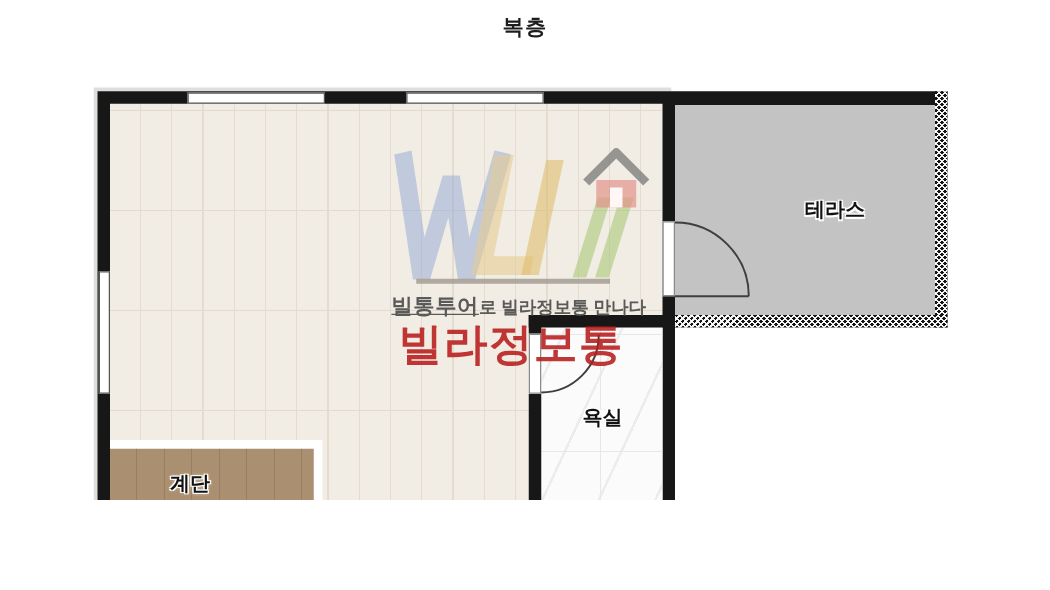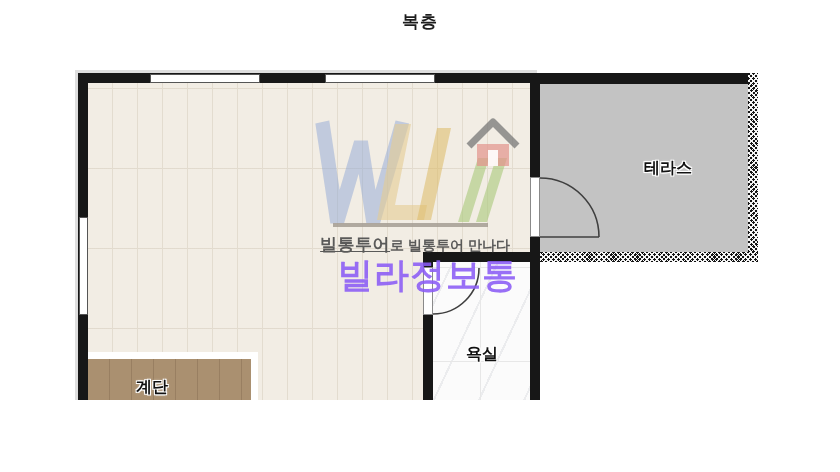--- a/index.html
+++ b/index.html
@@ -62,31 +62,31 @@
     background-image:repeating-linear-gradient(90deg, rgba(0,0,0,0) 0 21px, rgba(120,95,70,0.35) 21px 22px);
     z-index:4;}
 
   
   .arc-layer{left:0;top:0;z-index:10;pointer-events:none;}
 
   
   .room-label{font-size:16px;font-weight:bold;color:#111;z-index:30;white-space:nowrap;
     text-shadow:-1px -1px 0 #fff,1px -1px 0 #fff,-1px 1px 0 #fff,1px 1px 0 #fff,0 0 3px #fff;}
   .label-terrace{left:620px;top:158px;margin-left:24px;}
-  .label-bath{left:466px;top:344px;}
+  .label-bath{left:466px;top:324px;}
   .label-stairs{left:136px;top:377px;}
 
   
   .wm{z-index:20;pointer-events:none;}
   .wm-logo{left:295px;top:112px;width:250px;height:115px;}
   .wm-divider{left:333px;top:223px;width:155px;height:4px;background:#a59c93;opacity:0.85;}
   .wm-tagline{left:290px;top:233px;width:250px;text-align:center;color:#4e4e4e;opacity:0.92;white-space:nowrap;}
   .wm-tagline .bold{font-size:17px;font-weight:bold;letter-spacing:0.5px;text-decoration:underline;}
   .wm-tagline .rest{font-size:14px;font-weight:600;}
-  .wm-brand{left:303px;top:252px;width:250px;text-align:center;font-size:35px;font-weight:bold;color:#8b5cf6;letter-spacing:1px;opacity:0.88;white-space:nowrap;}
+  .wm-brand{left:284px;top:252px;width:250px;text-align:center;font-size:35px;font-weight:bold;color:#b91c1c;letter-spacing:1px;opacity:0.88;white-space:nowrap;}
 </style>
 </head>
 <body>
 
 <div id="canvas">
 
   <div class="abs plan-title">복층</div>
 
   <div class="abs main-box"></div>
 
@@ -125,21 +125,21 @@
     <polygon points="183,46 194,46 174,110 163,110" fill="#a9c87a" opacity="0.6"></polygon>
     <polygon points="201,46 212,46 192,110 181,110" fill="#a9c87a" opacity="0.6"></polygon>
     <g>
       <rect x="182" y="32" width="32" height="22" fill="#e2938b" opacity="0.7"></rect>
       <rect x="193" y="38" width="10" height="16" fill="#ffffff" opacity="0.9"></rect>
       <path d="M 174 34 L 198 10 L 222 34" fill="none" stroke="#777777" stroke-width="7" stroke-linejoin="round" opacity="0.75"></path>
     </g>
   </svg>
   <div class="abs wm wm-divider"></div>
   <div class="abs wm wm-tagline">
-    <span class="bold">빌통투어</span><span class="rest">로 빌통투어 만나다</span>
+    <span class="bold">빌통투어</span><span class="rest">로 빌라정보통 만나다</span>
   </div>
   <div class="abs wm wm-brand">빌라정보통</div>
 
   <div class="abs room-label label-terrace">테라스</div>
   <div class="abs room-label label-bath">욕실</div>
   <div class="abs room-label label-stairs">계단</div>
 
 </div>
 
 </body></html>

